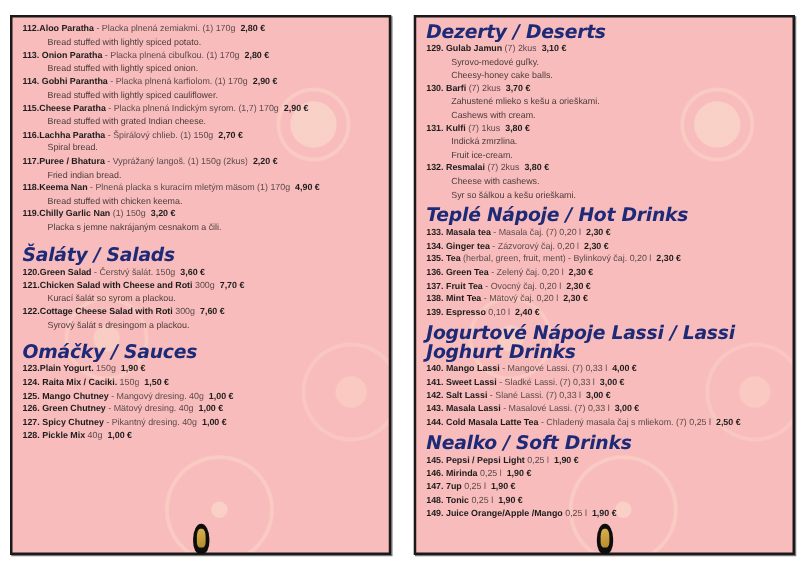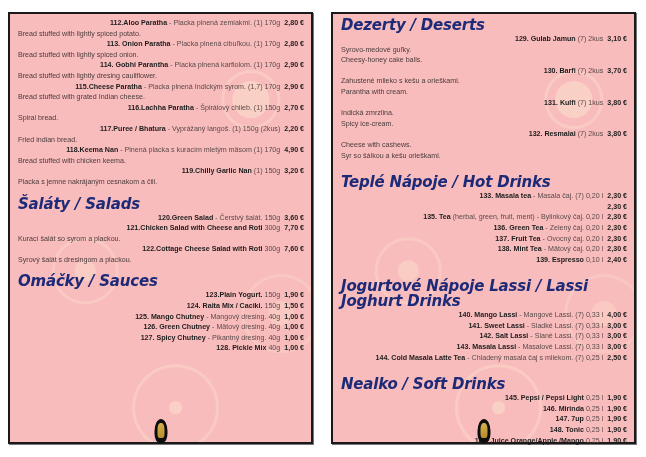--- a/index.html
+++ b/index.html
@@ -11,29 +11,29 @@
       radial-gradient(circle at 80% 20%, rgba(250,225,205,0.55) 0 18px, transparent 19px 26px, rgba(250,225,205,0.4) 27px 29px, transparent 30px),
       radial-gradient(circle at 25% 60%, rgba(250,225,205,0.45) 0 10px, transparent 11px 30px, rgba(250,225,205,0.35) 31px 33px, transparent 34px),
       radial-gradient(circle at 55% 92%, rgba(250,225,205,0.55) 0 6px, transparent 7px 40px, rgba(250,225,205,0.4) 41px 43px, transparent 44px),
       radial-gradient(circle at 90% 70%, rgba(250,225,205,0.35) 0 12px, transparent 13px 36px, rgba(250,225,205,0.3) 37px 39px, transparent 40px),
       #f9bcbc;
     box-shadow: 1px 1px 0 #777;
   }
   .panel.left { left:8px; }
   .panel.right { left:331px; }
   .content { position:absolute; left:8px; right:7px; top:4px; font-size:7.1px; line-height:10.6px; color:#2b2b2b; }
-  .row { display:flex; justify-content:flex-end; white-space:nowrap; }
+  .row { display:flex; justify-content:flex-start; white-space:nowrap; }
   .row .txt { overflow:hidden; }
   .name { font-weight:bold; color:#1c1c1c; }
   .desc { color:#5a4a4a; }
   .price { font-weight:bold; color:#1c1c1c; padding-left:4px; }
-  .sub { color:#4a3b3b; white-space:nowrap; }
+  .sub { color:#4a3b3b; white-space:nowrap;margin-left:20px; }
   .heading { font-family:"DejaVu Sans", sans-serif; font-style:italic; font-weight:bold; color:#1c2a78; font-size:15px; line-height:15px; margin-top:9px; margin-bottom:1px; letter-spacing:-0.2px; }
   .heading.first { margin-top:0; }
-  .right .heading { margin-top:14px; }
+  .right .heading { margin-top:4px; }
   .right .heading.first { margin-top:0; }
   .dancer {
     position:absolute; bottom:-1px; left:50%; transform:translateX(-50%);
     width:13px; height:24px; border-radius:50%/50%; background:#0d0d0d;
     border-bottom-left-radius:40%; border-bottom-right-radius:40%;
   }
   .dancer::after {
     content:""; position:absolute; left:3px; top:4px; width:7px; height:15px;
     background:linear-gradient(160deg,#d9b350,#b48a2a); border-radius:40% 40% 30% 30%;
   }
@@ -50,21 +50,21 @@
       <div class="sub">Bread stuffed with lightly spiced potato.</div>
       <div class="row">
         <span class="txt"><span class="name">113. Onion Paratha</span><span class="desc"> - Placka plnená cibuľkou. (1) 170g</span></span>
         <span class="price">2,80 €</span>
       </div>
       <div class="sub">Bread stuffed with lightly spiced onion.</div>
       <div class="row">
         <span class="txt"><span class="name">114. Gobhi Parantha</span><span class="desc"> - Placka plnená karfiolom. (1) 170g</span></span>
         <span class="price">2,90 €</span>
       </div>
-      <div class="sub">Bread stuffed with lightly dresing cauliflower.</div>
+      <div class="sub">Bread stuffed with lightly spiced cauliflower.</div>
       <div class="row">
         <span class="txt"><span class="name">115.Cheese Paratha</span><span class="desc"> - Placka plnená Indickým syrom. (1,7) 170g</span></span>
         <span class="price">2,90 €</span>
       </div>
       <div class="sub">Bread stuffed with grated Indian cheese.</div>
       <div class="row">
         <span class="txt"><span class="name">116.Lachha Paratha</span><span class="desc"> - Špirálový chlieb. (1) 150g</span></span>
         <span class="price">2,70 €</span>
       </div>
       <div class="sub">Spiral bread.</div>
@@ -134,39 +134,40 @@
         <span class="txt"><span class="name">129. Gulab Jamun</span><span class="desc"> (7) 2kus</span></span>
         <span class="price">3,10 €</span>
       </div>
       <div class="sub">Syrovo-medové guľky.</div>
       <div class="sub">Cheesy-honey cake balls.</div>
       <div class="row">
         <span class="txt"><span class="name">130. Barfi</span><span class="desc"> (7) 2kus</span></span>
         <span class="price">3,70 €</span>
       </div>
       <div class="sub">Zahustené mlieko s kešu a orieškami.</div>
-      <div class="sub">Parantha with cream.</div>
+      <div class="sub">Cashews with cream.</div>
       <div class="row">
         <span class="txt"><span class="name">131. Kulfi</span><span class="desc"> (7) 1kus</span></span>
         <span class="price">3,80 €</span>
       </div>
       <div class="sub">Indická zmrzlina.</div>
-      <div class="sub">Spicy ice-cream.</div>
+      <div class="sub">Fruit ice-cream.</div>
       <div class="row">
         <span class="txt"><span class="name">132. Resmalai</span><span class="desc"> (7) 2kus</span></span>
         <span class="price">3,80 €</span>
       </div>
       <div class="sub">Cheese with cashews.</div>
       <div class="sub">Syr so šálkou a kešu orieškami.</div>
       <div class="heading">Teplé Nápoje / Hot Drinks</div>
       <div class="row">
         <span class="txt"><span class="name">133. Masala tea</span><span class="desc"> - Masala čaj. (7) 0,20 l</span></span>
         <span class="price">2,30 €</span>
       </div>
       <div class="row">
+        <span class="txt"><span class="name">134. Ginger tea</span><span class="desc"> - Zázvorový čaj. 0,20 l</span></span>
         <span class="price">2,30 €</span>
       </div>
       <div class="row">
         <span class="txt"><span class="name">135. Tea</span><span class="desc"> (herbal, green, fruit, ment) - Bylinkový čaj. 0,20 l</span></span>
         <span class="price">2,30 €</span>
       </div>
       <div class="row">
         <span class="txt"><span class="name">136. Green Tea</span><span class="desc"> - Zelený čaj. 0,20 l</span></span>
         <span class="price">2,30 €</span>
       </div>

